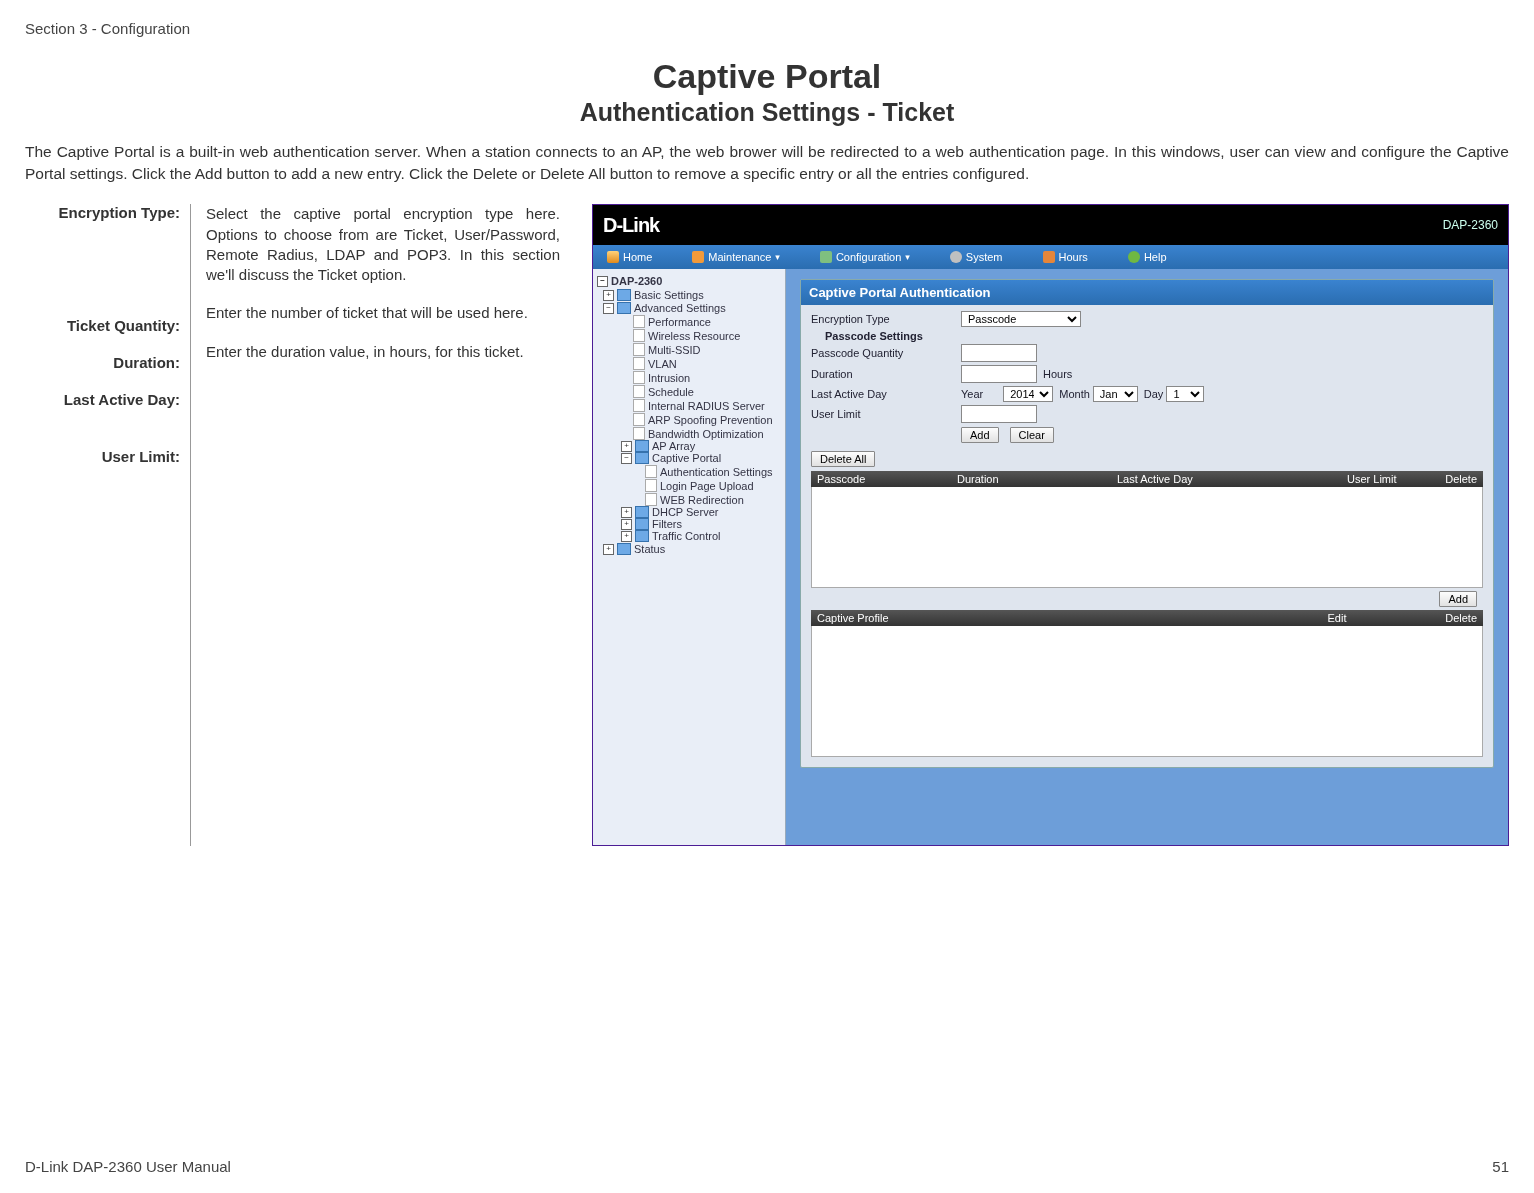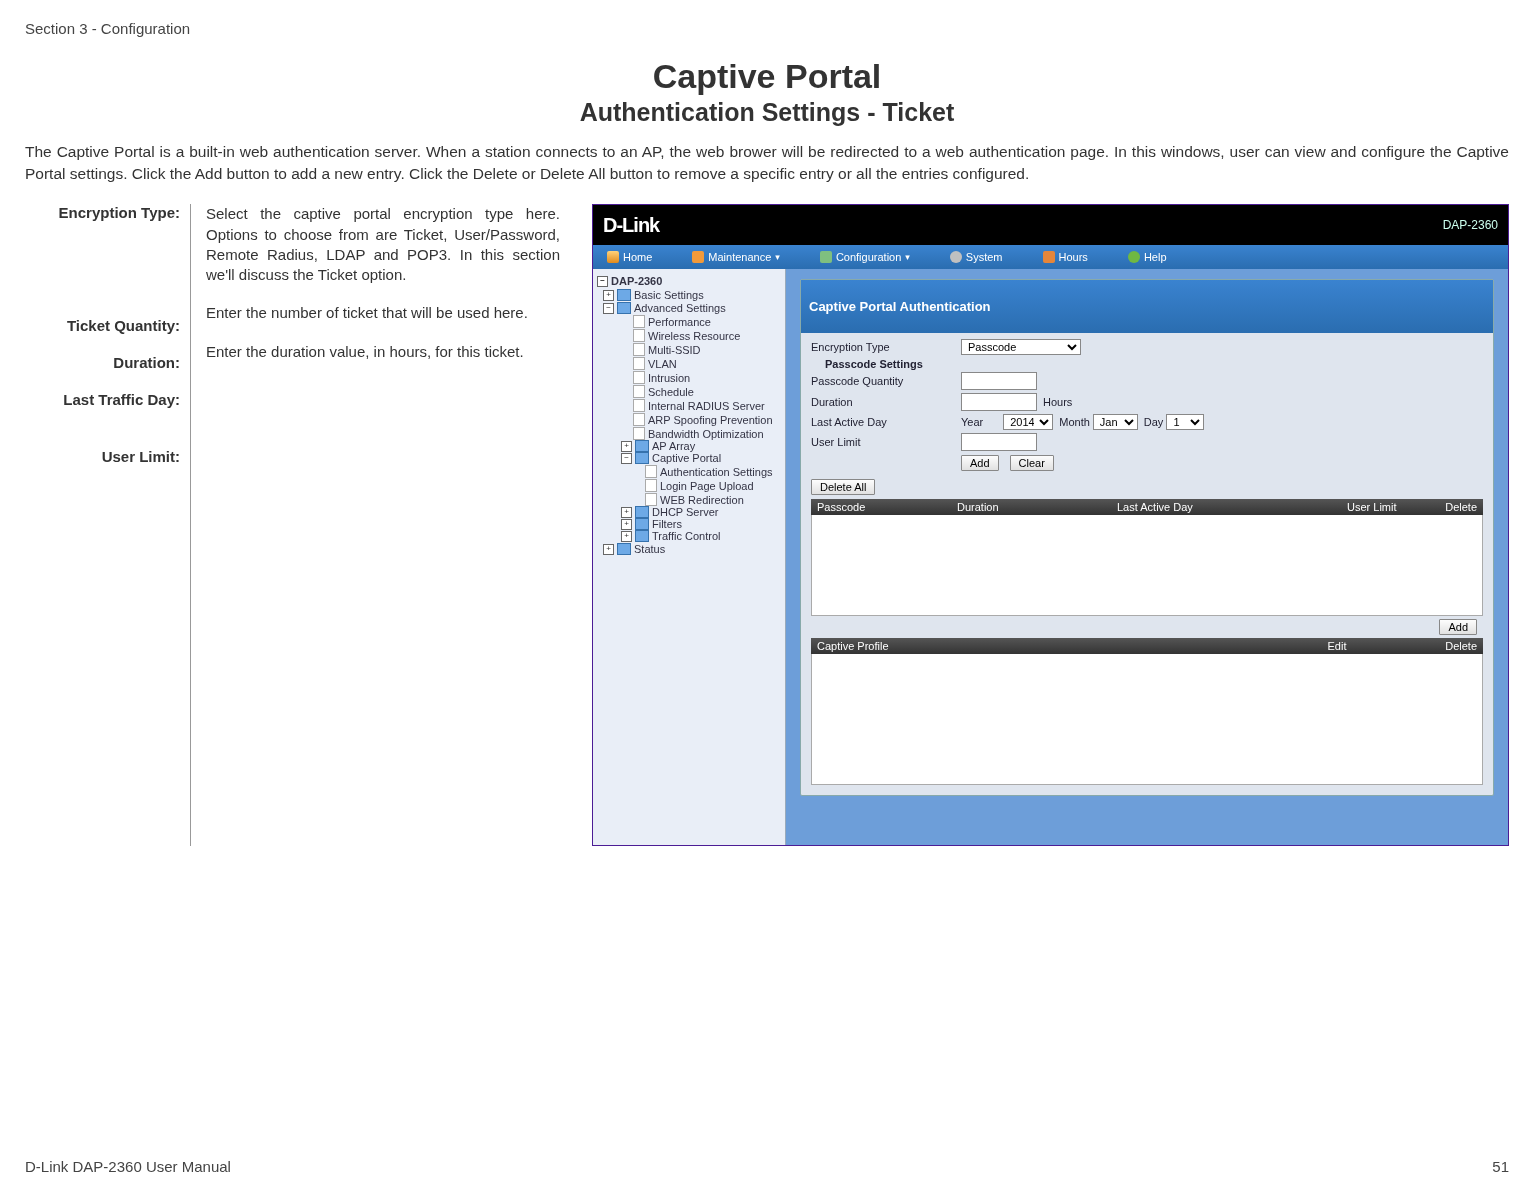--- a/index.html
+++ b/index.html
@@ -53,21 +53,21 @@
   .tree-sub { margin-left: 24px; display:flex; align-items:center; gap:3px;}
   .plusbox { width:9px; height:9px; border:1px solid #666; font-size:8px; line-height:8px; text-align:center; background:#fff; color:#333;}
   .folder-ic { width:12px; height:10px; background:#6da9e6; border:1px solid #3672ad;}
   .file-ic { width:10px; height:11px; background:#fff; border:1px solid #aaa;}
   .ss-main { flex:1; background:#6d9ed9; padding: 10px 14px 0 14px; position:relative;}
   .panel {
     background:#dfe5ee; border:1px solid #8aa; border-radius:2px;
   }
   .panel-head {
     background: linear-gradient(#3a83d0,#2a6db0); color:#fff;
-    padding: 19px 8px; font-weight:bold; font-size:13px;
+    padding: 5px 8px; font-weight:bold; font-size:13px;
     display:flex; justify-content:space-between; align-items:center;
   }
   .form-area { padding: 6px 10px 10px 10px; font-size:11px; color:#223;}
   .form-row { display:flex; align-items:center; margin-bottom:3px; }
   .form-label { width: 150px; }
   .form-sublabel { margin-left:14px; font-weight:bold; margin-bottom:2px;}
   select, input[type=text] {
     font-size:11px; padding:0 2px; height:16px;
     border:1px solid #888; background:#fff;
   }
@@ -117,21 +117,21 @@
 <div class="columns">
 
   <div class="defs">
     <div class="def-labels">
       <div>Encryption Type:</div>
       <div style="height:96px"></div>
       <div>Ticket Quantity:</div>
       <div style="height:20px"></div>
       <div>Duration:</div>
       <div style="height:20px"></div>
-      <div>Last Traffic Day:</div>
+      <div>Last Active Day:</div>
       <div style="height:40px"></div>
       <div>User Limit:</div>
     </div>
     <div class="def-descs">
       <div>Select the captive portal encryption type here. Options to choose from are Ticket, User/Password, Remote Radius, LDAP and POP3. In this section we'll discuss the Ticket option.</div>
       <div class="row-gap-1"></div>
       <div>Enter the number of ticket that will be used here.</div>
       <div class="row-gap-1"></div>
       <div>Enter the duration value, in hours, for this ticket.</div>
       <div class="row-gap-1"></div>

